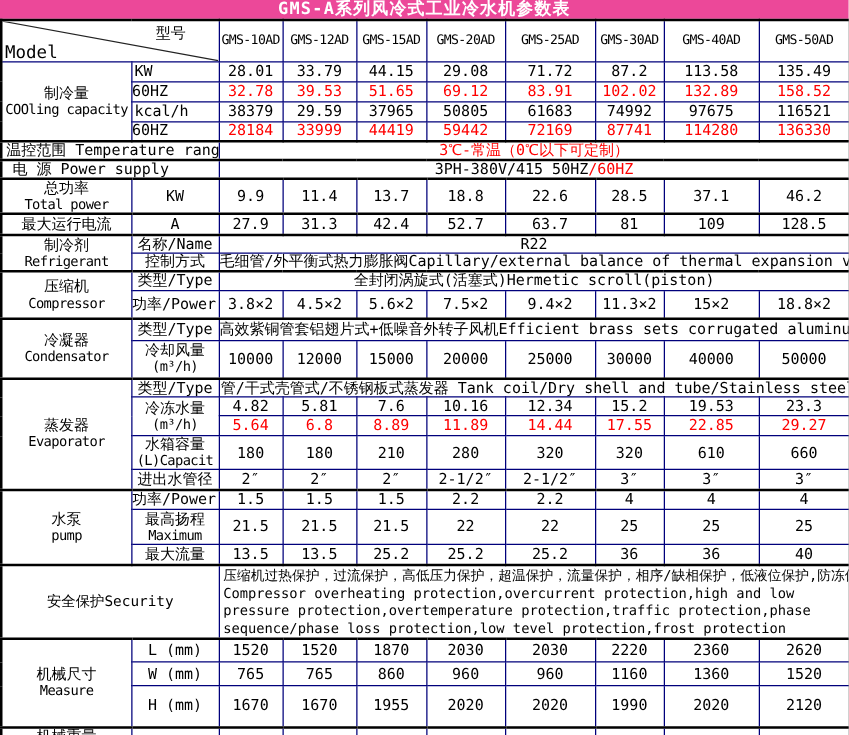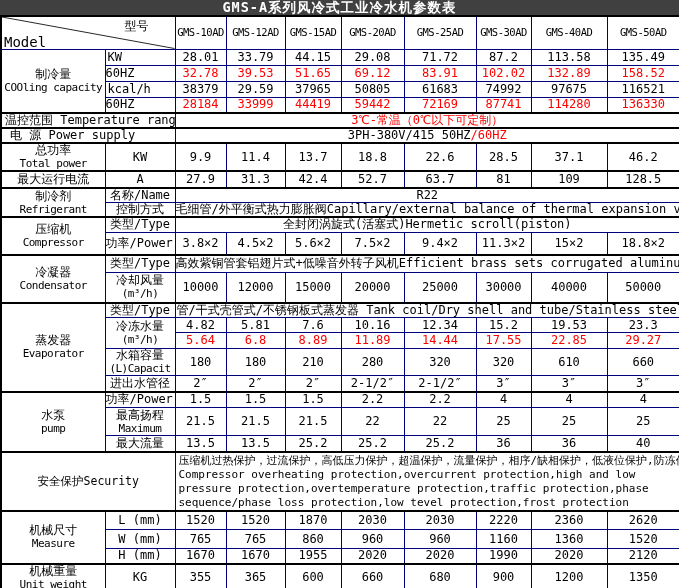--- a/index.html
+++ b/index.html
@@ -2,21 +2,21 @@
 <html><head>
 <meta charset="utf-8">
 <style>
   html,body{margin:0;padding:0;}
   body{
     width:679px;height:588px;overflow:hidden;background:#fff;
     font-family:"DejaVu Sans Mono","Liberation Sans",sans-serif;
     -webkit-font-smoothing:none;
   }
   .title{
-    height:15px;background:#404040;color:#fff;text-align:center;
+    height:15px;background:#ec4899;color:#fff;text-align:center;
     font-weight:bold;font-size:13.5px;line-height:15px;letter-spacing:1px;
     overflow:hidden;
   }
   table{border-collapse:collapse;table-layout:fixed;width:679px;border:2px solid #000;}
   td{
     border:1px solid #00007b;padding:0;font-size:12px;color:#000;
     overflow:hidden;line-height:13px;vertical-align:middle;
   }
   tr.sec>td{border-top:2px solid #000;}
   .corner{position:relative;margin-top:44px;}
@@ -348,21 +348,21 @@
     <td class="sub c">W (mm)</td>
   <td class="v">765</td>
         <td class="v">765</td>
         <td class="v">860</td>
         <td class="v">960</td>
         <td class="v">960</td>
         <td class="v">1160</td>
         <td class="v">1360</td>
         <td class="v">1520</td>
       </tr>
-  <tr style="height:15px">
+  <tr style="height:33px">
     <td class="sub c">H (mm)</td>
   <td class="v">1670</td>
         <td class="v">1670</td>
         <td class="v">1955</td>
         <td class="v">2020</td>
         <td class="v">2020</td>
         <td class="v">1990</td>
         <td class="v">2020</td>
         <td class="v">2120</td>
       </tr>

